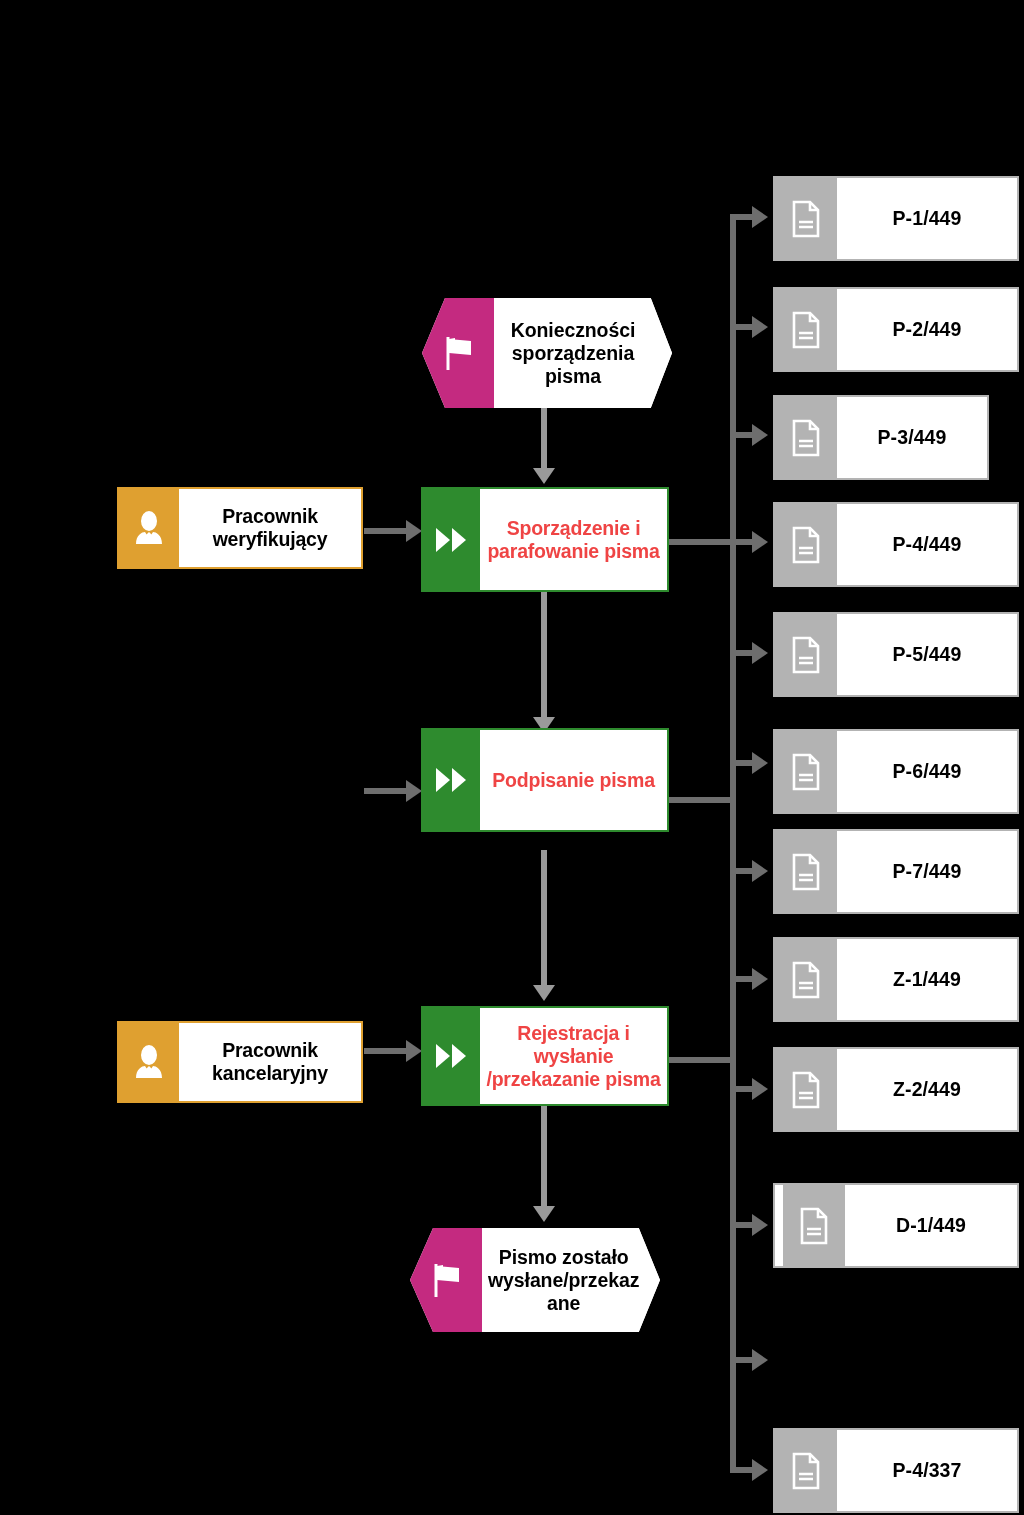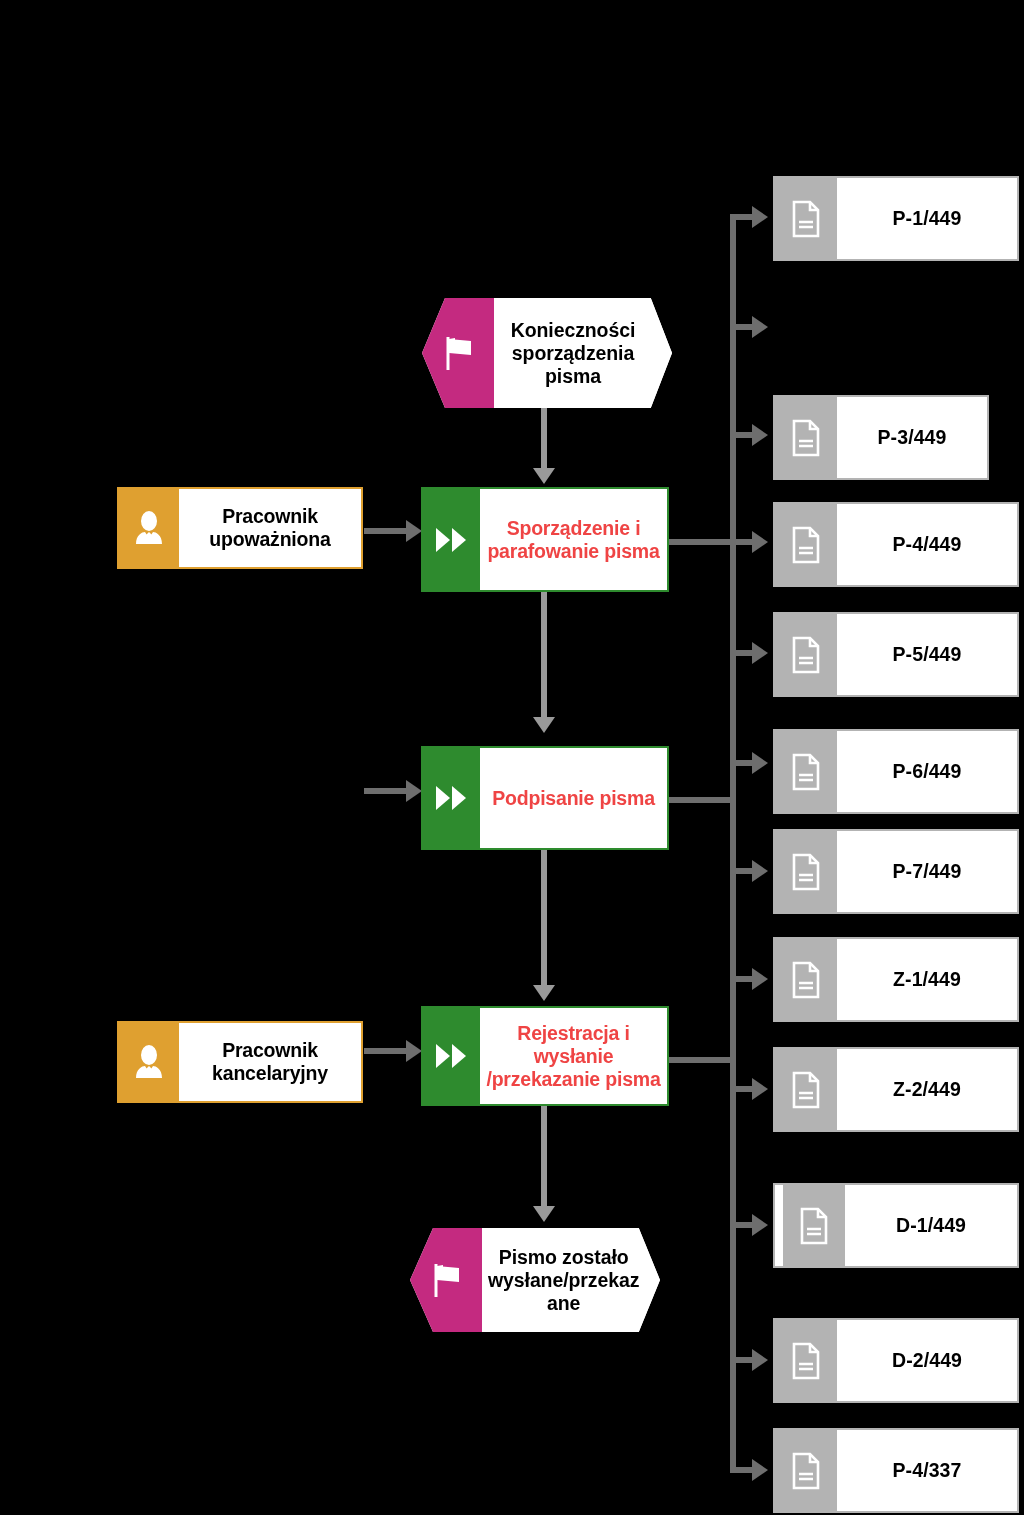--- a/index.html
+++ b/index.html
@@ -270,21 +270,21 @@
   <div class="process" style="left:421px; top:487px; width:248px; height:105px;">
     <div class="pr-icon">
       <svg width="38" height="30" viewBox="0 0 38 30" aria-hidden="true">
         <path d="M3 3 L17 15 L3 27 Z" fill="#ffffff"></path>
         <path d="M19 3 L33 15 L19 27 Z" fill="#ffffff"></path>
       </svg>
     </div>
     <div class="pr-label">Sporządzenie i parafowanie pisma</div>
   </div>
 
-  <div class="process" style="left:421px; top:746px; width:248px; height:104px;">
+  <div class="process" style="left:421px; top:728px; width:248px; height:104px;">
     <div class="pr-icon">
       <svg width="38" height="30" viewBox="0 0 38 30" aria-hidden="true">
         <path d="M3 3 L17 15 L3 27 Z" fill="#ffffff"></path>
         <path d="M19 3 L33 15 L19 27 Z" fill="#ffffff"></path>
       </svg>
     </div>
     <div class="pr-label">Podpisanie pisma</div>
   </div>
 
   <div class="process" style="left:421px; top:1006px; width:248px; height:100px;">
@@ -298,21 +298,21 @@
   </div>
 
   <div class="role" style="left:117px; top:487px; width:246px; height:82px;">
     <div class="ro-icon">
       <svg width="32" height="36" viewBox="0 0 32 36" aria-hidden="true">
         <ellipse cx="16" cy="11" rx="8" ry="10" fill="#ffffff"></ellipse>
         <path d="M16 22 L12 26 L16 30 L20 26 Z" fill="#ffffff"></path>
         <path d="M3 34 C3 25 9 22 12 22 L16 28 L20 22 C23 22 29 25 29 34 Z" fill="#ffffff"></path>
       </svg>
     </div>
-    <div class="ro-label">Pracownik upoważniona</div>
+    <div class="ro-label">Pracownik weryfikujący</div>
   </div>
 
 
   <div class="role" style="left:117px; top:1021px; width:246px; height:82px;">
     <div class="ro-icon">
       <svg width="32" height="36" viewBox="0 0 32 36" aria-hidden="true">
         <ellipse cx="16" cy="11" rx="8" ry="10" fill="#ffffff"></ellipse>
         <path d="M16 22 L12 26 L16 30 L20 26 Z" fill="#ffffff"></path>
         <path d="M3 34 C3 25 9 22 12 22 L16 28 L20 22 C23 22 29 25 29 34 Z" fill="#ffffff"></path>
       </svg>
@@ -324,20 +324,30 @@
     <div class="doc-icon">
       <svg width="30" height="38" viewBox="0 0 30 38" aria-hidden="true">
         <path d="M3 2 L19 2 L27 10 L27 36 L3 36 Z" fill="none" stroke="#ffffff" stroke-width="2.6"></path>
         <path d="M19 2 L19 10 L27 10" fill="none" stroke="#ffffff" stroke-width="2.6"></path>
         <path d="M8 22 H22 M8 27 H22" stroke="#ffffff" stroke-width="2.6"></path>
       </svg>
     </div>
     <div class="doc-label">P-1/449</div>
   </div>
 
+  <div class="document" style="left:773px; top:287px; width:246px; height:85px;">
+    <div class="doc-icon">
+      <svg width="30" height="38" viewBox="0 0 30 38" aria-hidden="true">
+        <path d="M3 2 L19 2 L27 10 L27 36 L3 36 Z" fill="none" stroke="#ffffff" stroke-width="2.6"></path>
+        <path d="M19 2 L19 10 L27 10" fill="none" stroke="#ffffff" stroke-width="2.6"></path>
+        <path d="M8 22 H22 M8 27 H22" stroke="#ffffff" stroke-width="2.6"></path>
+      </svg>
+    </div>
+    <div class="doc-label">P-2/449</div>
+  </div>
 
   <div class="document" style="left:773px; top:395px; width:216px; height:85px;">
     <div class="doc-icon">
       <svg width="30" height="38" viewBox="0 0 30 38" aria-hidden="true">
         <path d="M3 2 L19 2 L27 10 L27 36 L3 36 Z" fill="none" stroke="#ffffff" stroke-width="2.6"></path>
         <path d="M19 2 L19 10 L27 10" fill="none" stroke="#ffffff" stroke-width="2.6"></path>
         <path d="M8 22 H22 M8 27 H22" stroke="#ffffff" stroke-width="2.6"></path>
       </svg>
     </div>
     <div class="doc-label">P-3/449</div>
@@ -413,30 +423,20 @@
     <div class="doc-icon">
       <svg width="30" height="38" viewBox="0 0 30 38" aria-hidden="true">
         <path d="M3 2 L19 2 L27 10 L27 36 L3 36 Z" fill="none" stroke="#ffffff" stroke-width="2.6"></path>
         <path d="M19 2 L19 10 L27 10" fill="none" stroke="#ffffff" stroke-width="2.6"></path>
         <path d="M8 22 H22 M8 27 H22" stroke="#ffffff" stroke-width="2.6"></path>
       </svg>
     </div>
     <div class="doc-label">D-1/449</div>
   </div>
 
-  <div class="document" style="left:773px; top:1318px; width:246px; height:85px;">
-    <div class="doc-icon">
-      <svg width="30" height="38" viewBox="0 0 30 38" aria-hidden="true">
-        <path d="M3 2 L19 2 L27 10 L27 36 L3 36 Z" fill="none" stroke="#ffffff" stroke-width="2.6"></path>
-        <path d="M19 2 L19 10 L27 10" fill="none" stroke="#ffffff" stroke-width="2.6"></path>
-        <path d="M8 22 H22 M8 27 H22" stroke="#ffffff" stroke-width="2.6"></path>
-      </svg>
-    </div>
-    <div class="doc-label">D-2/449</div>
-  </div>
 
   <div class="document" style="left:773px; top:1428px; width:246px; height:85px;">
     <div class="doc-icon">
       <svg width="30" height="38" viewBox="0 0 30 38" aria-hidden="true">
         <path d="M3 2 L19 2 L27 10 L27 36 L3 36 Z" fill="none" stroke="#ffffff" stroke-width="2.6"></path>
         <path d="M19 2 L19 10 L27 10" fill="none" stroke="#ffffff" stroke-width="2.6"></path>
         <path d="M8 22 H22 M8 27 H22" stroke="#ffffff" stroke-width="2.6"></path>
       </svg>
     </div>
     <div class="doc-label">P-4/337</div>

